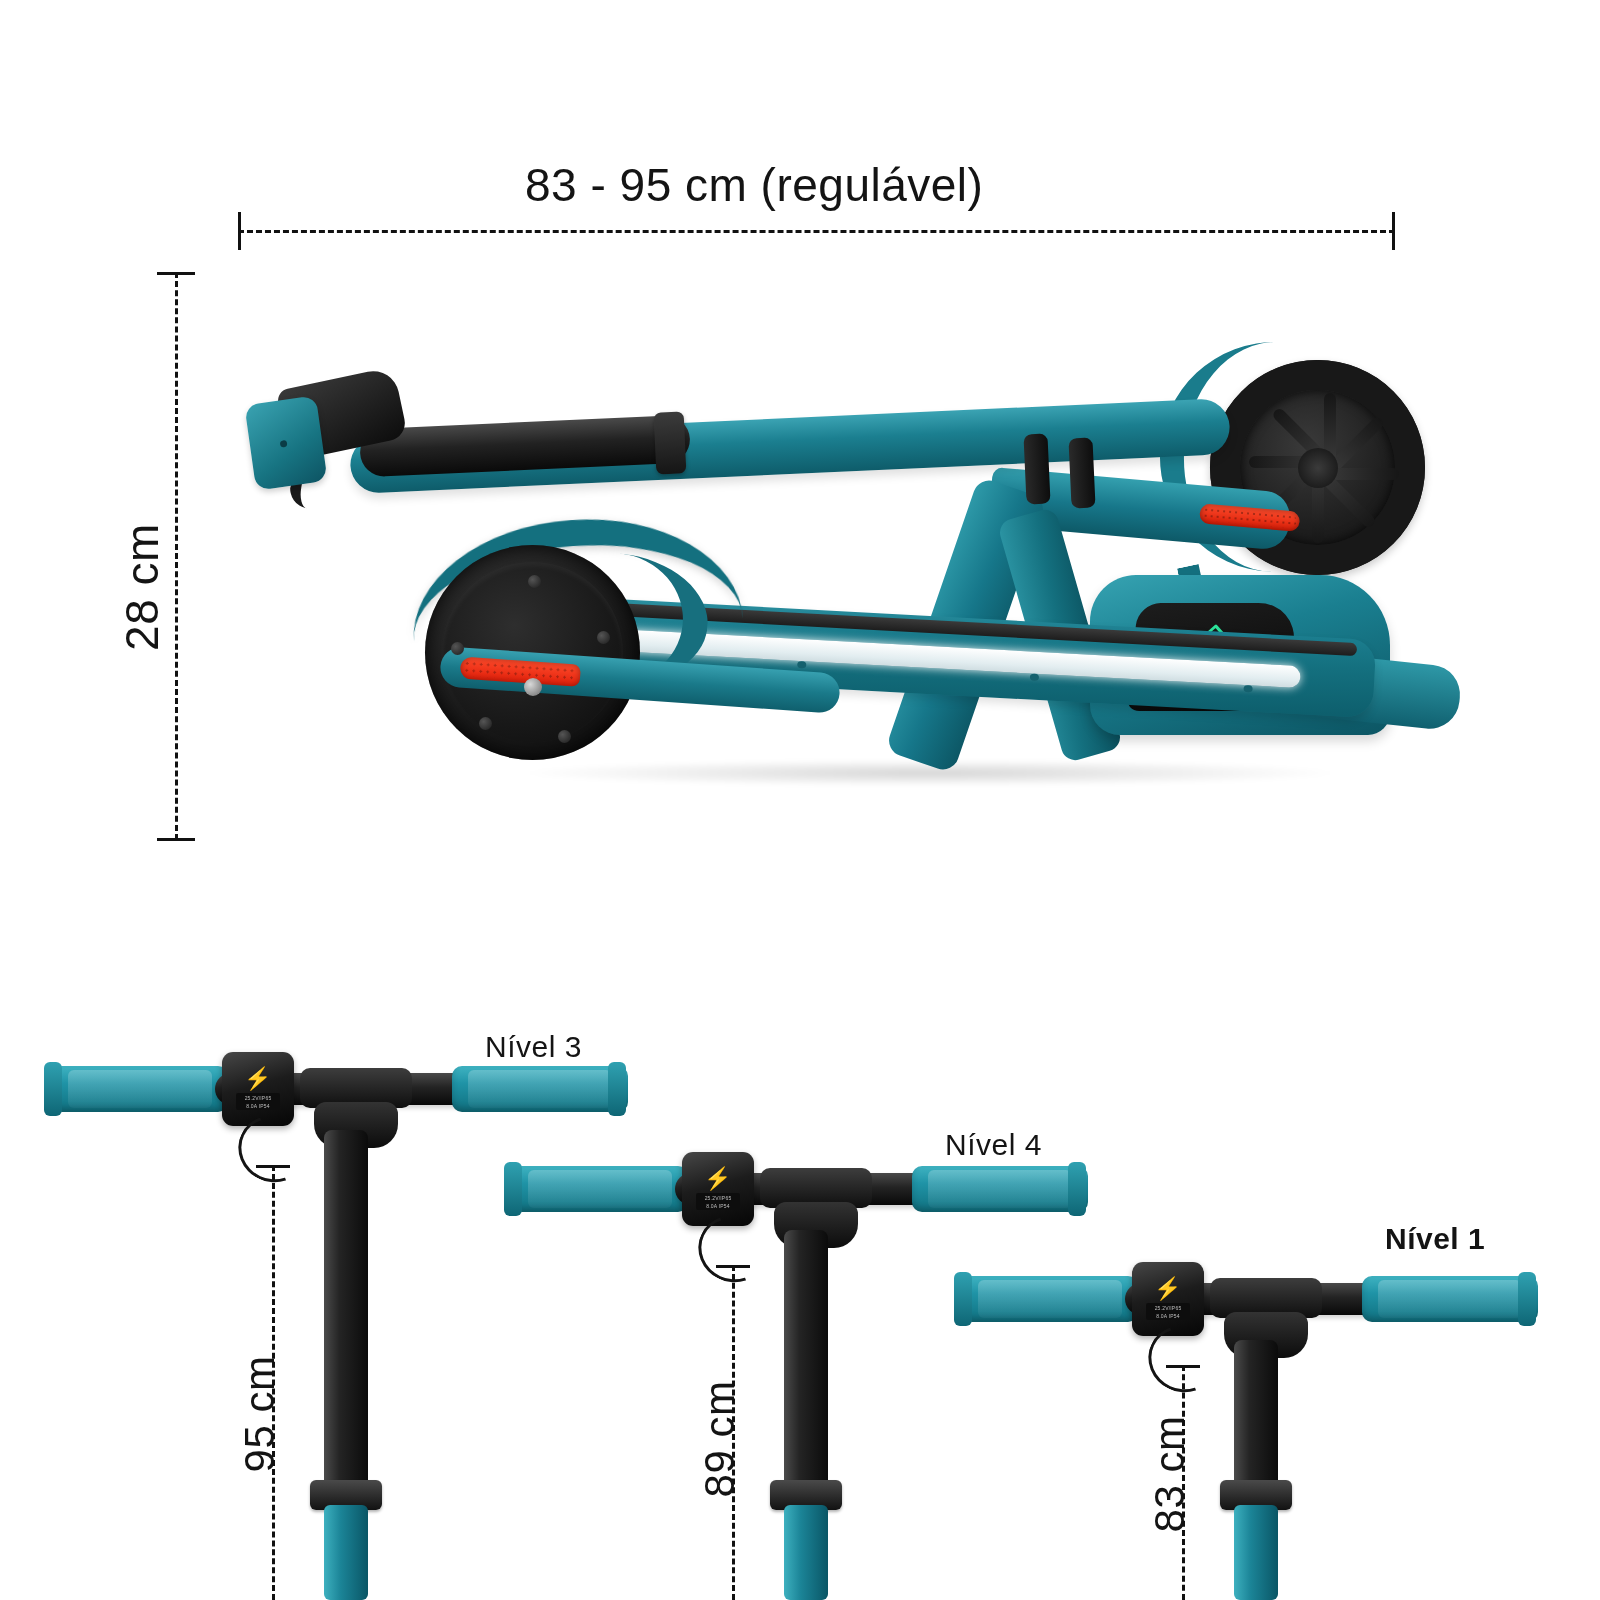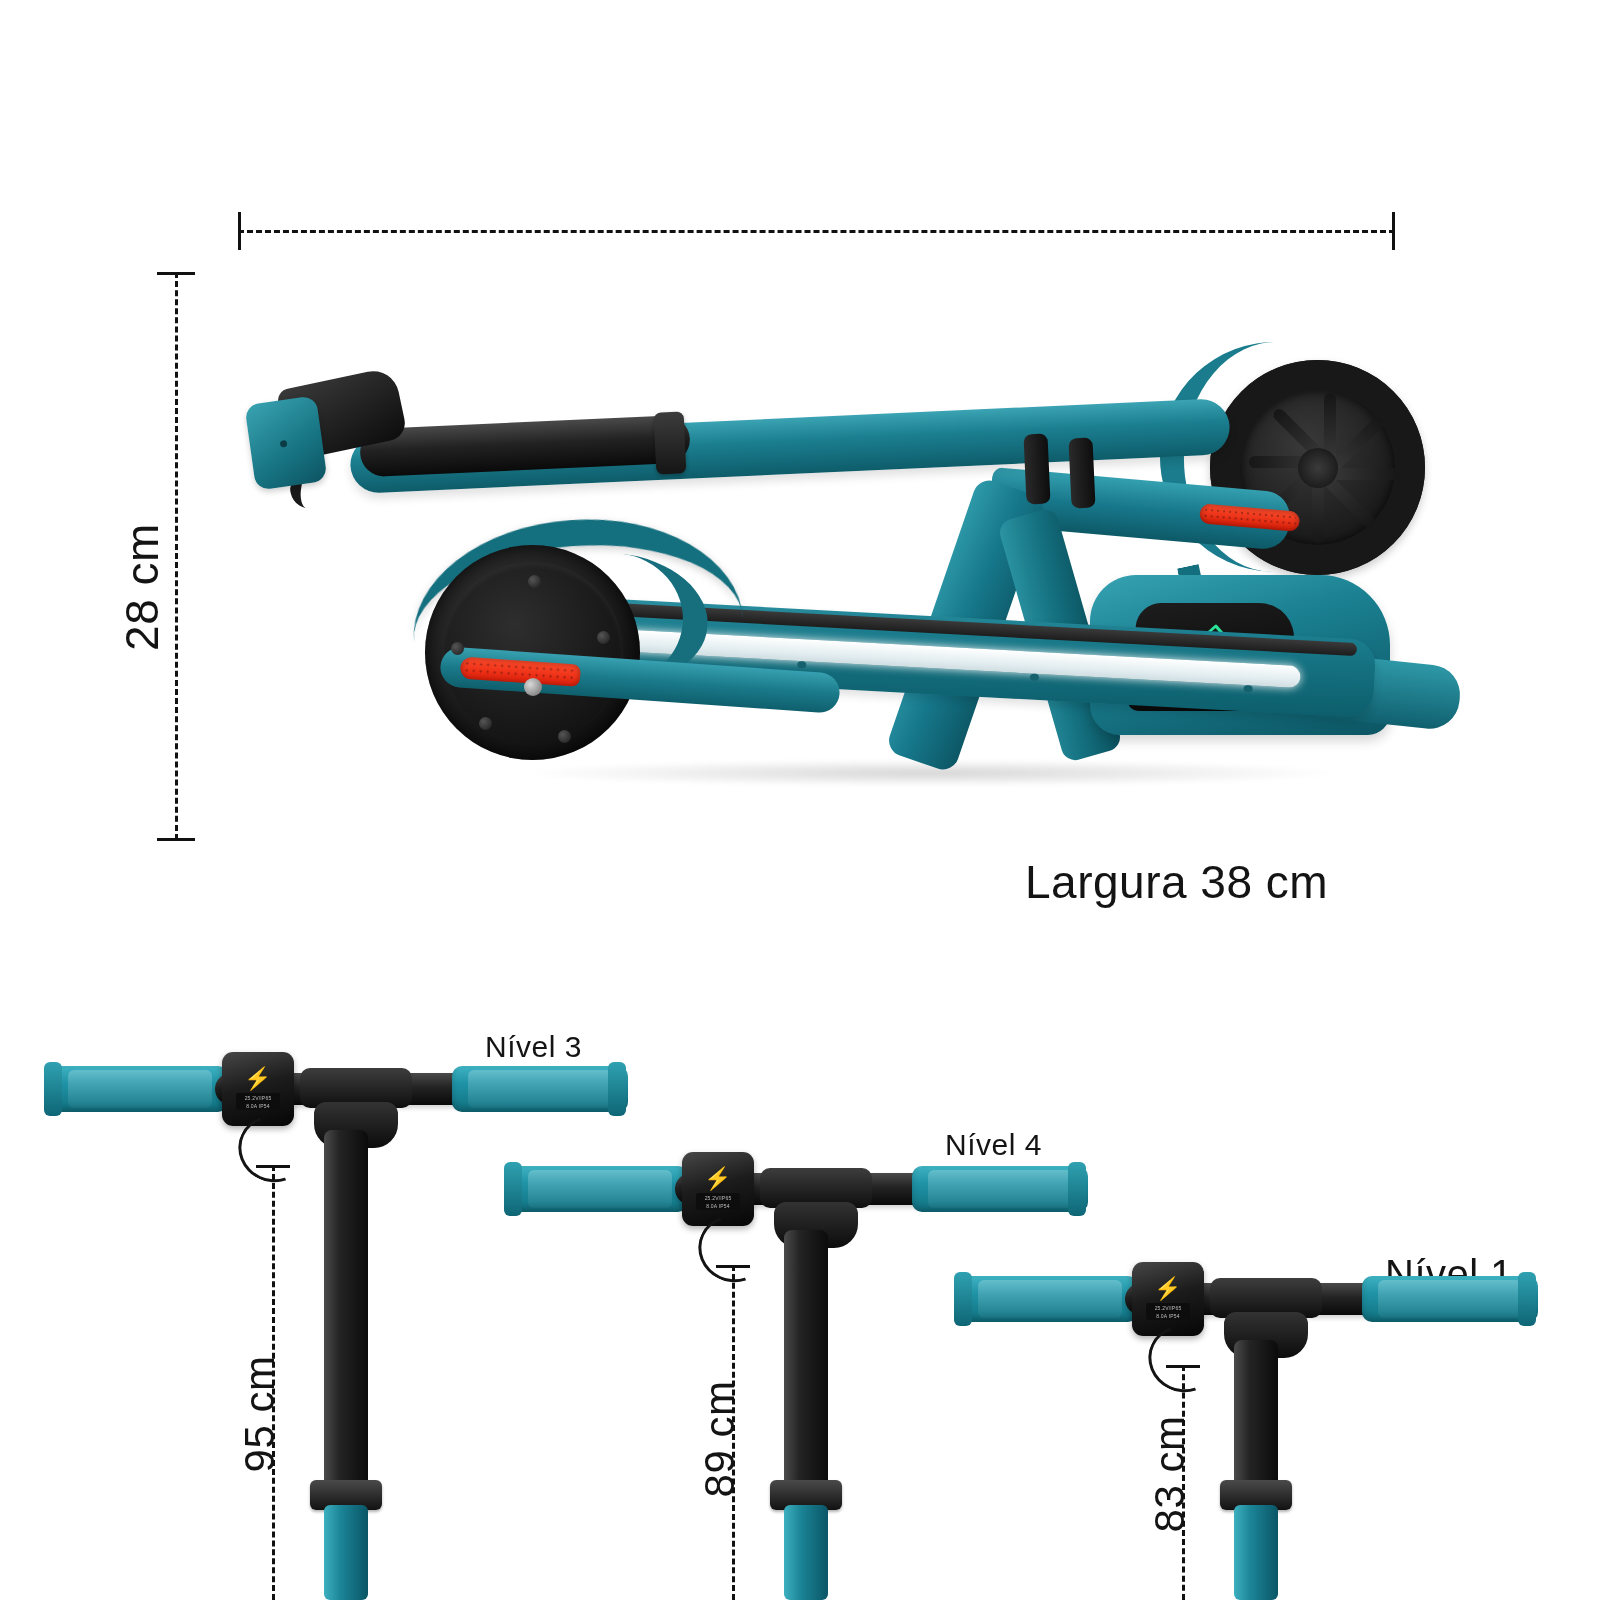--- a/index.html
+++ b/index.html
@@ -296,30 +296,30 @@
     border-top-color:transparent; border-right-color:transparent;
   }
 </style>
 </head>
 <body>
 
 <div class="stage">
 
   <div id="top-section">
 
+    <div class="dim-label" style="left:525px; top:158px; font-size:46px;">83 - 95 cm (regulável)</div>
     <div class="h-dim-line" style="left:238px; top:230px; width:1157px;"></div>
     <div class="tick-v" style="left:238px; top:212px; height:38px;"></div>
     <div class="tick-v" style="left:1392px; top:212px; height:38px;"></div>
 
     <div class="dim-label vertical-text" style="left:62px; top:560px; width:160px; text-align:center; font-size:46px;">28 cm</div>
     <div class="v-dim-line" style="left:175px; top:272px; height:568px;"></div>
     <div class="tick-h" style="left:157px; top:272px; width:38px;"></div>
     <div class="tick-h" style="left:157px; top:838px; width:38px;"></div>
 
-    <div class="dim-label" style="left:1025px; top:855px; font-size:46px;">Largura  38 cm</div>
 
     <div class="scooter-folded">
 
       <div class="shadow-blob"></div>
 
       <div class="rear-fender"></div>
       <div class="rear-fender-low"></div>
 
       <div class="rear-wheel">
         <div class="rear-tyre"></div>
@@ -443,21 +443,21 @@
       <div class="collar" style="left:310px; top:500px;"></div>
       <div class="stem-teal" style="left:324px; top:525px; height:95px;"></div>
 
       <div class="dim-label vertical-text" style="left:170px; top:435px; width:180px; text-align:center; font-size:42px;">89 cm</div>
       <div class="v-dim-line" style="left:272px; top:285px; height:335px;"></div>
       <div class="tick-h" style="left:256px; top:285px; width:34px;"></div>
     </div>
 
     <div class="hb-unit" style="left:910px; top:0; width:690px; height:620px;">
 
-      <div class="dim-label" style="left:475px; top:272px; font-size:40px;">Nível 1</div>
+      <div class="dim-label" style="left:475px; top:242px; font-size:30px;font-weight:bold;">Nível 1</div>
 
       <div class="grip" style="left:52px; top:296px;"></div>
       <div class="grip-cap" style="left:44px; top:292px;"></div>
       <div class="bar-tube" style="left:215px; top:303px; width:280px;"></div>
       <div class="throttle-box" style="left:222px; top:282px;">
         <div class="bolt-glyph">⚡</div>
         <div class="spec-plate">
           <div>25.2V/IP65</div>
           <div>8.0A  IP54</div>
         </div>

